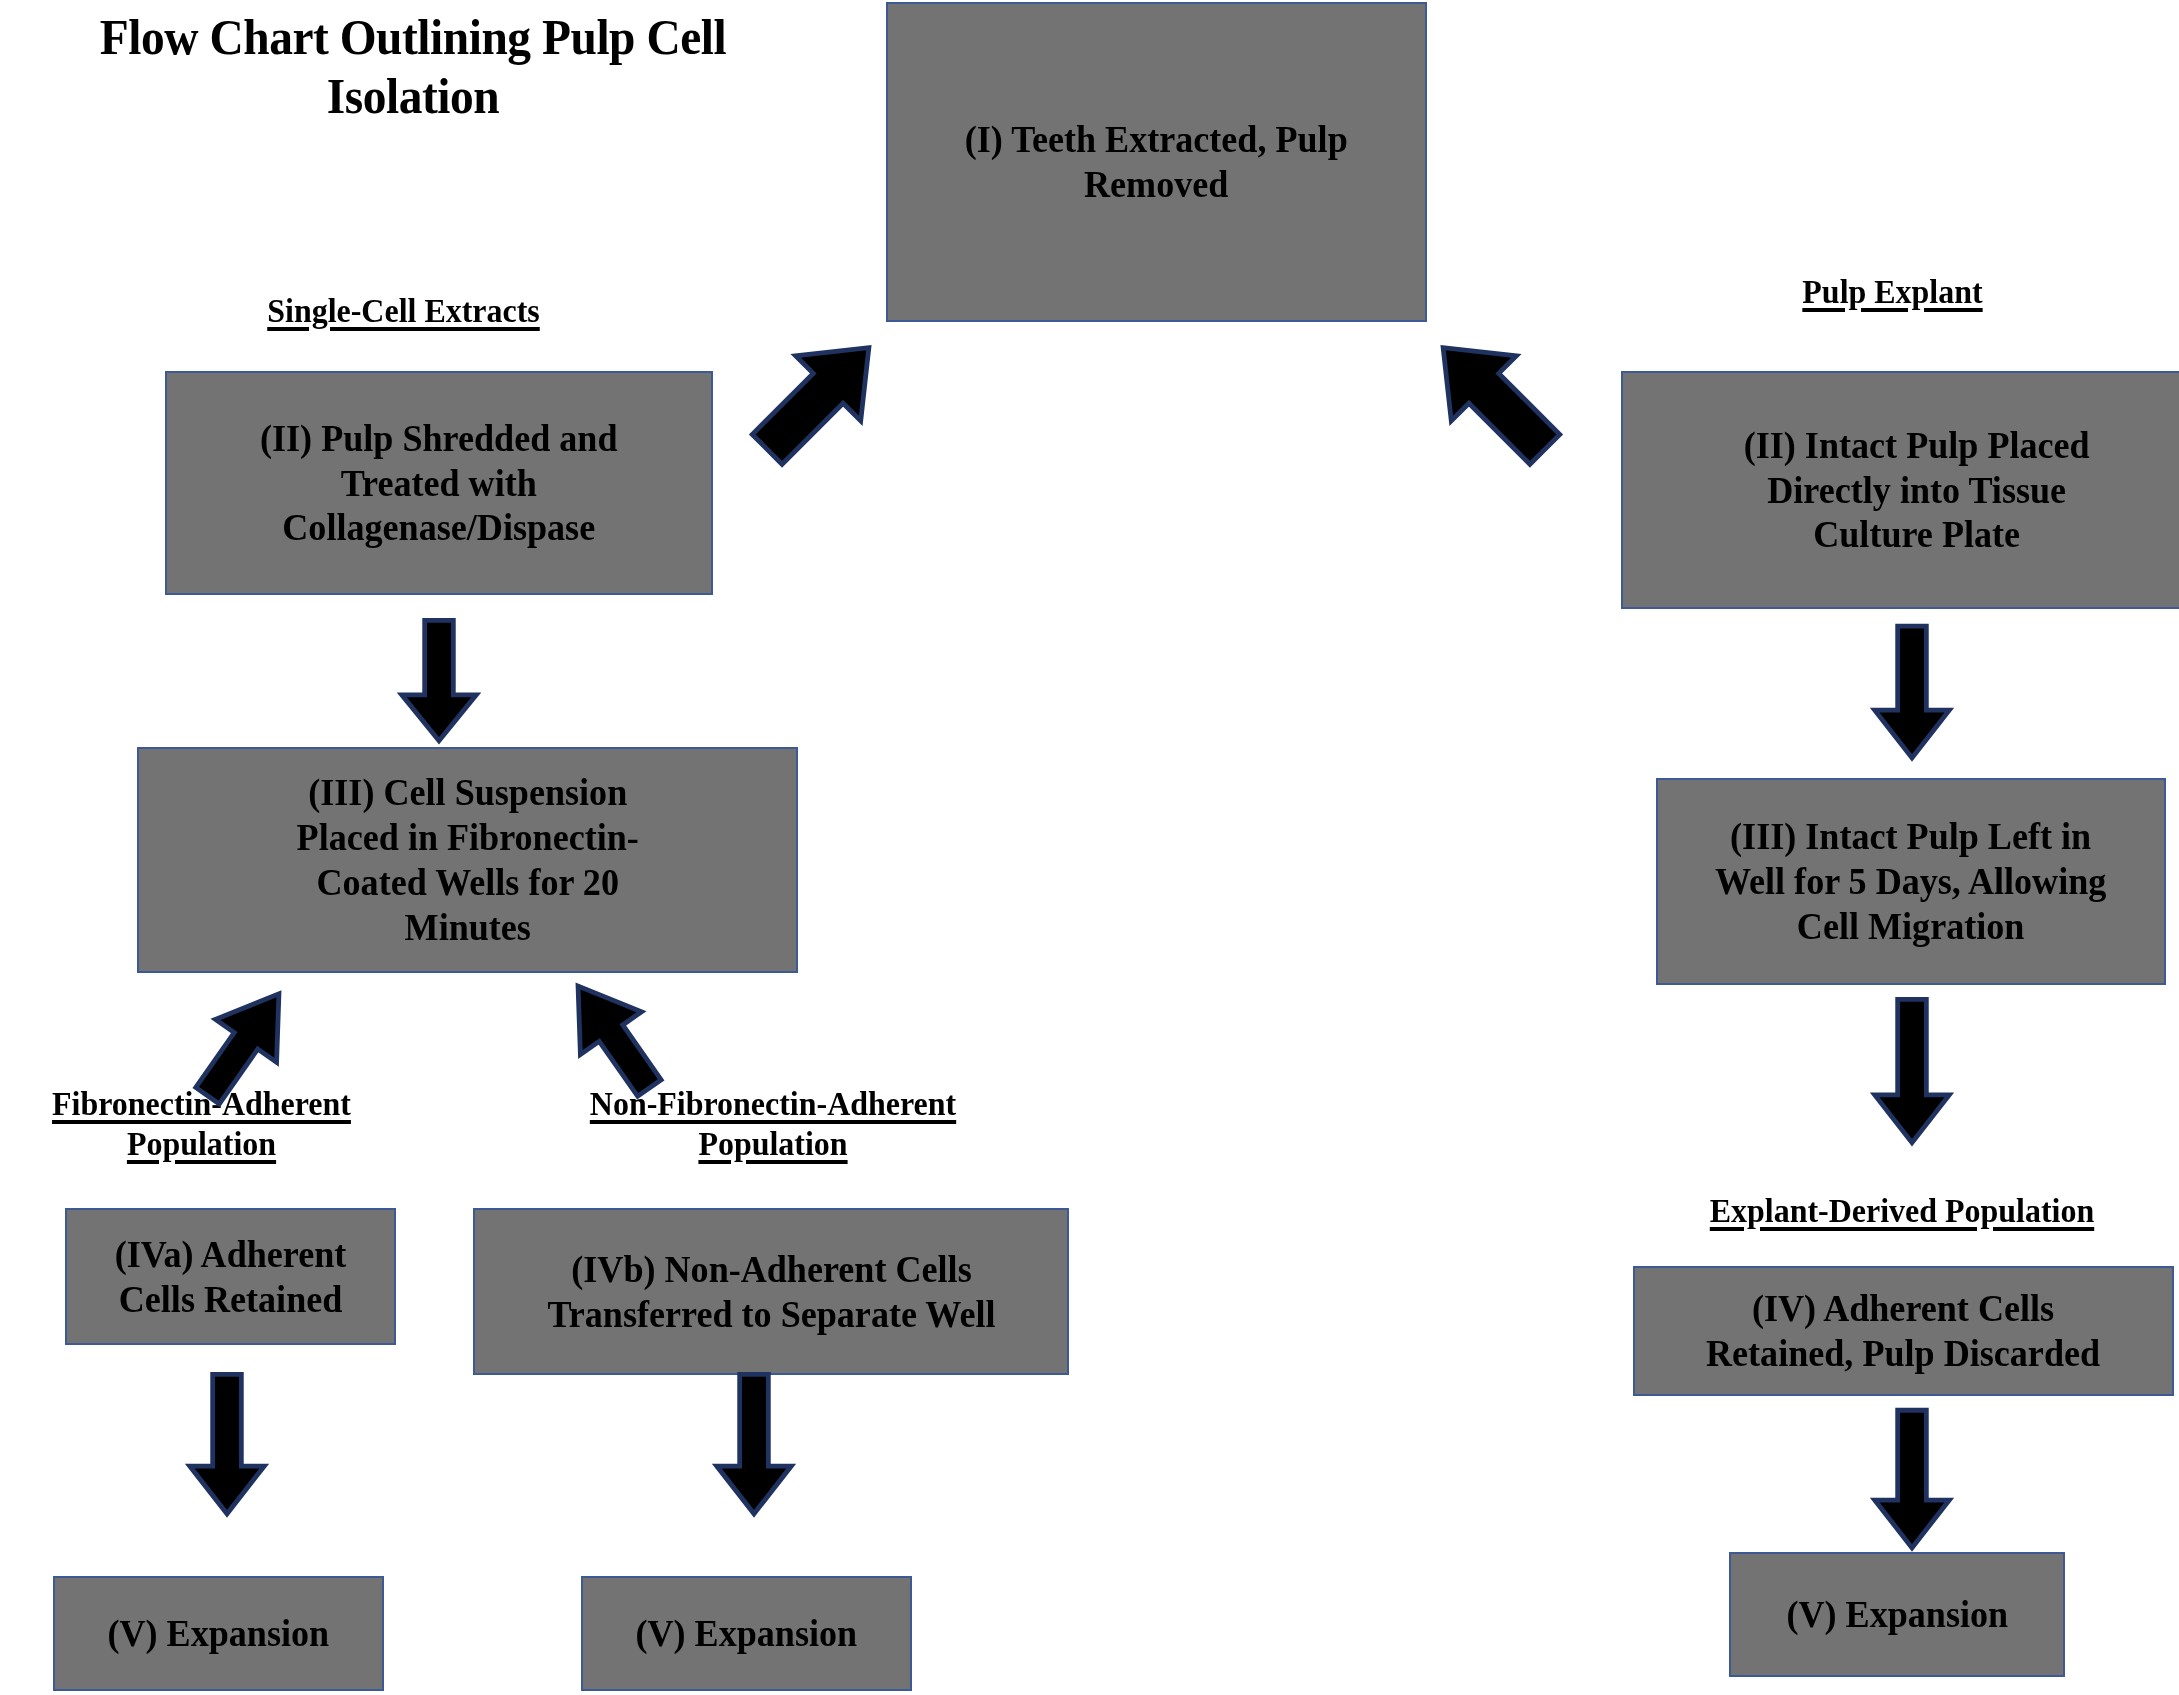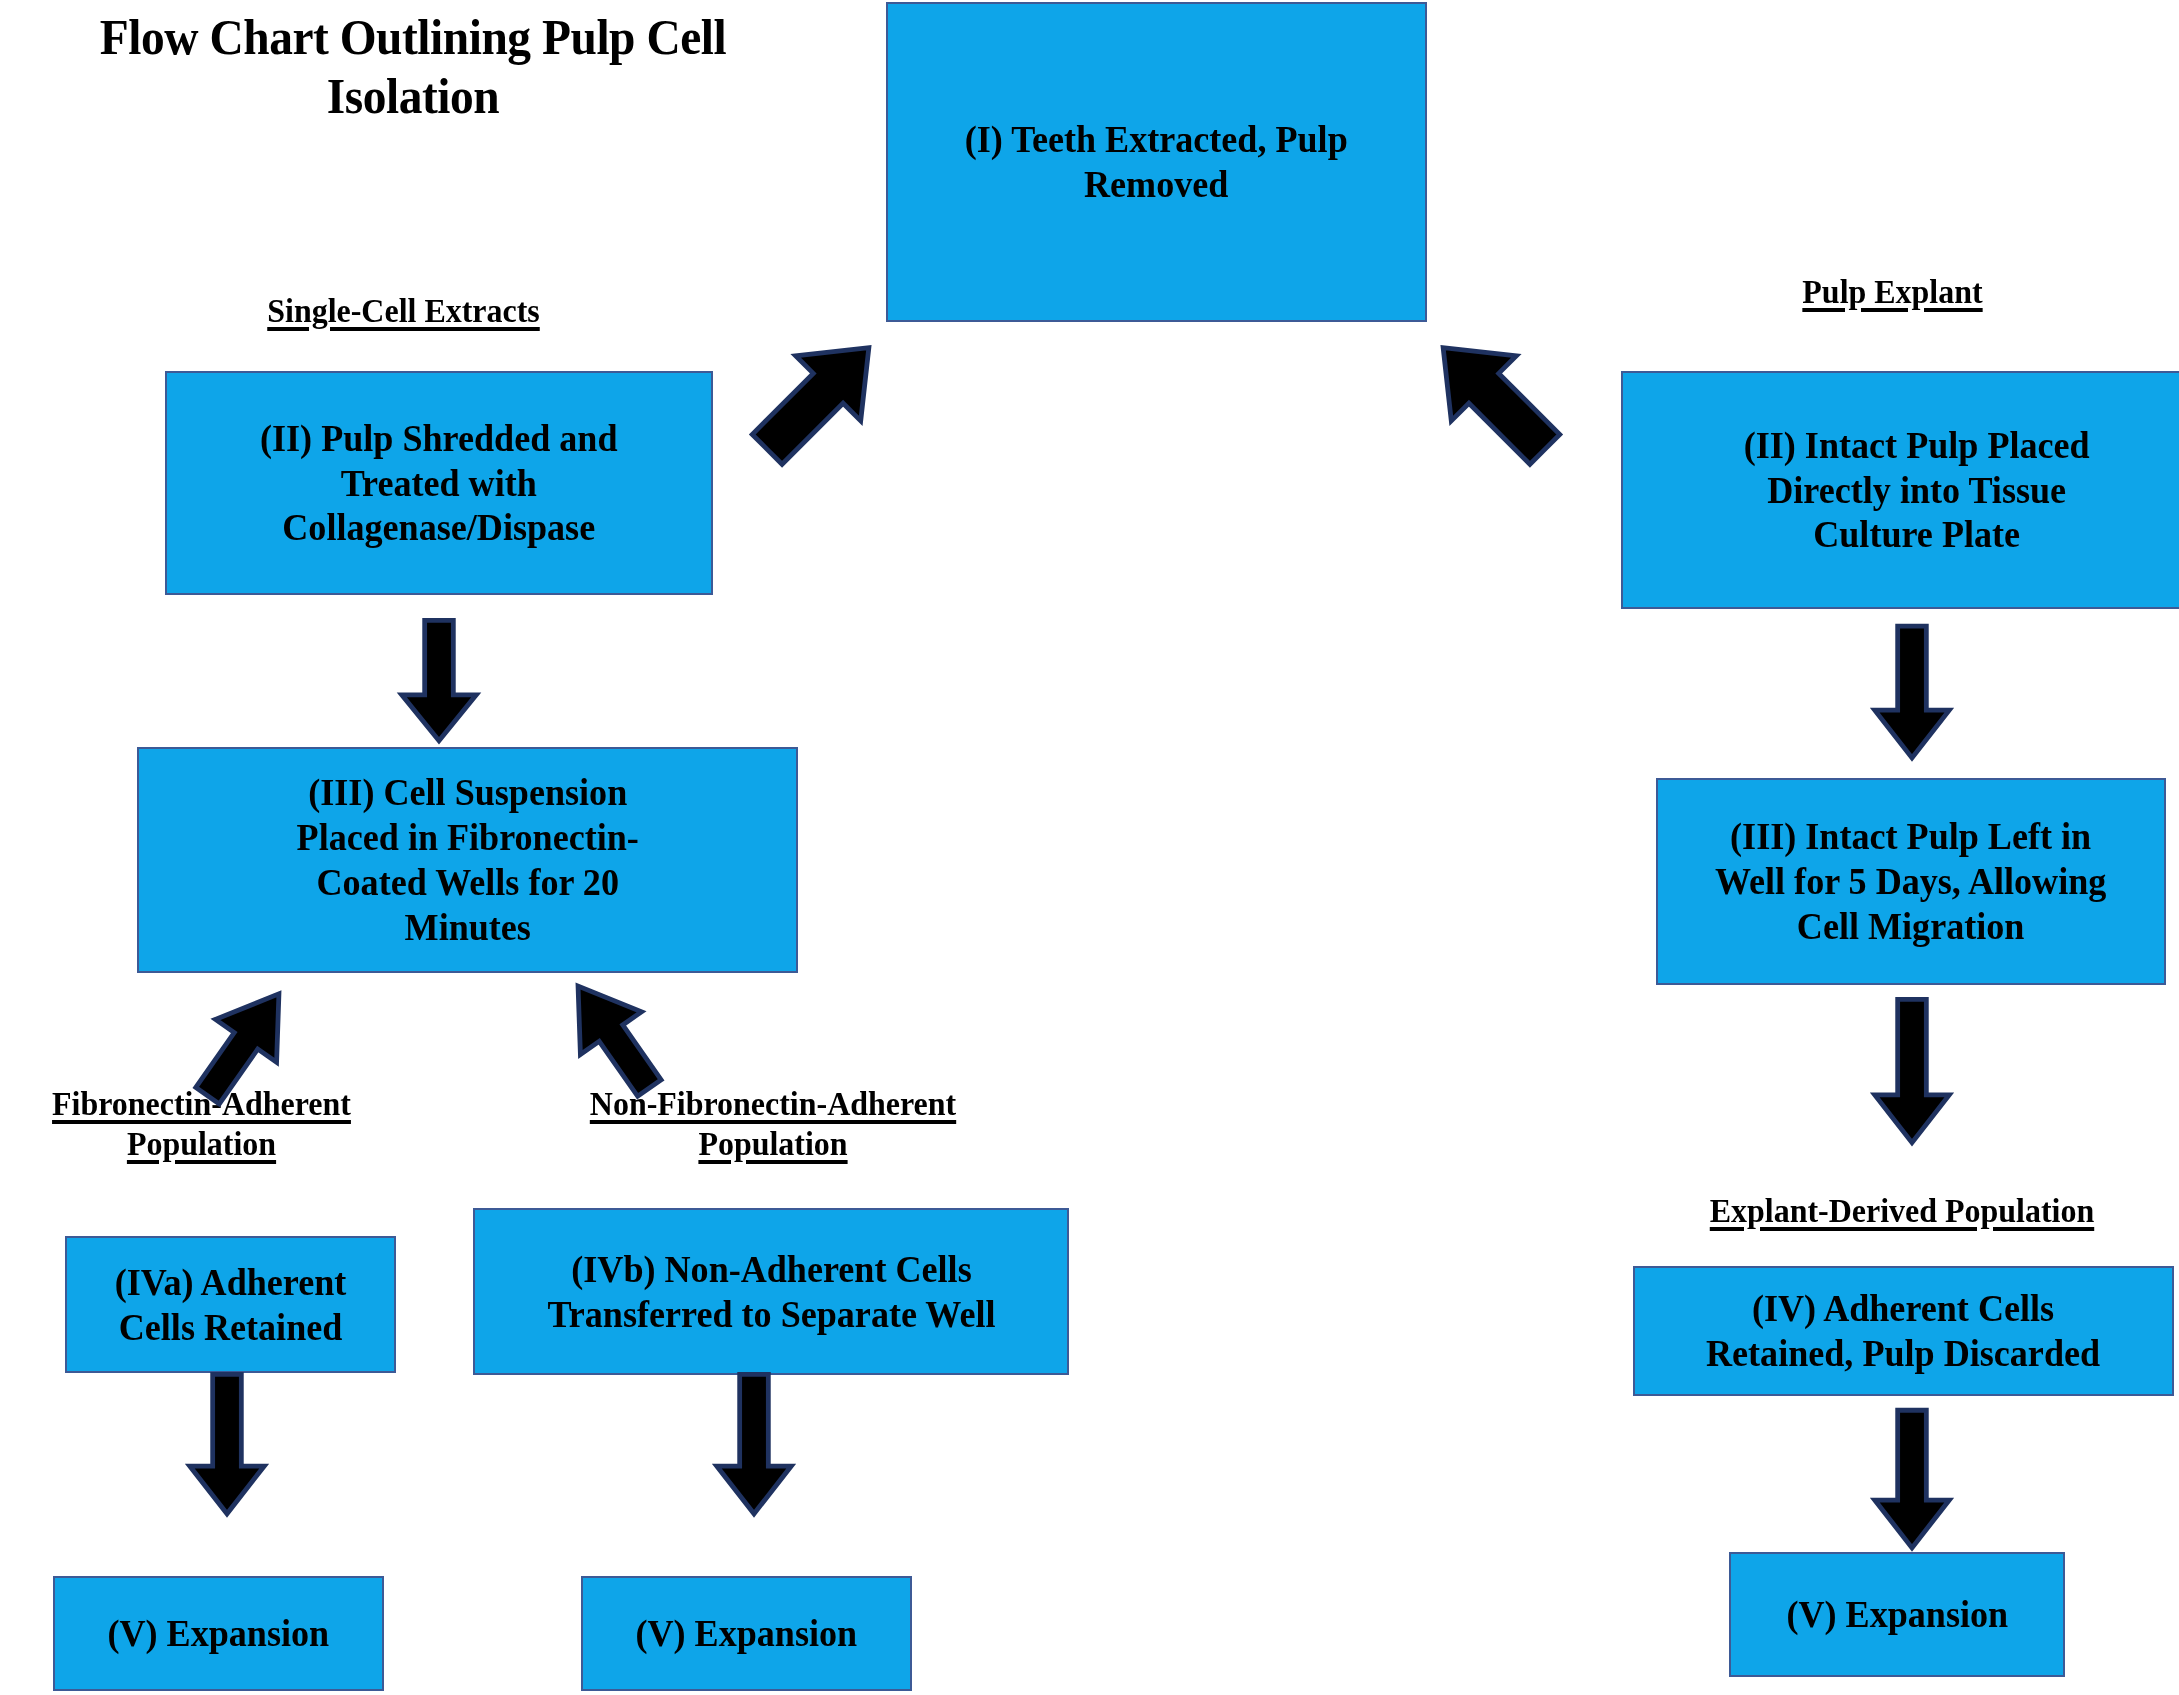--- a/index.html
+++ b/index.html
@@ -48,21 +48,21 @@
     transform: scaleX(0.94);
     transform-origin: center top;
     white-space: pre-line;
   }
 
   
   .node-box {
     position: absolute;
     box-sizing: border-box;
     border: 2.9px solid #3d5a96;
-    background: #0ea5e9;
+    background: #737373;
     display: flex;
     align-items: center;
     justify-content: center;
     text-align: center;
   }
   .node-box .node-text {
     font-family: "Liberation Serif", "DejaVu Serif", serif;
     font-weight: bold;
     font-size: 38px;
     line-height: 1.18;
@@ -109,21 +109,21 @@
 Coated Wells for 20
 Minutes</span>
   </div>
 
   <div class="section-label" style="left:0px; top:1084px; width:403px;">Fibronectin-Adherent
 Population</div>
 
   <div class="section-label" style="left:480px; top:1084px; width:586px;">Non-Fibronectin-Adherent
 Population</div>
 
-  <div class="node-box" style="left:65px; top:1208px; width:331px; height:137px;margin-top:28px;">
+  <div class="node-box" style="left:65px; top:1208px; width:331px; height:137px;">
     <span class="node-text">(IVa) Adherent
 Cells Retained</span>
   </div>
 
   <div class="node-box" style="left:473px; top:1208px; width:596px; height:167px;">
     <span class="node-text">(IVb) Non-Adherent Cells
 Transferred to Separate Well</span>
   </div>
 
   <div class="node-box" style="left:1621px; top:371px; width:592px; height:238px;">

